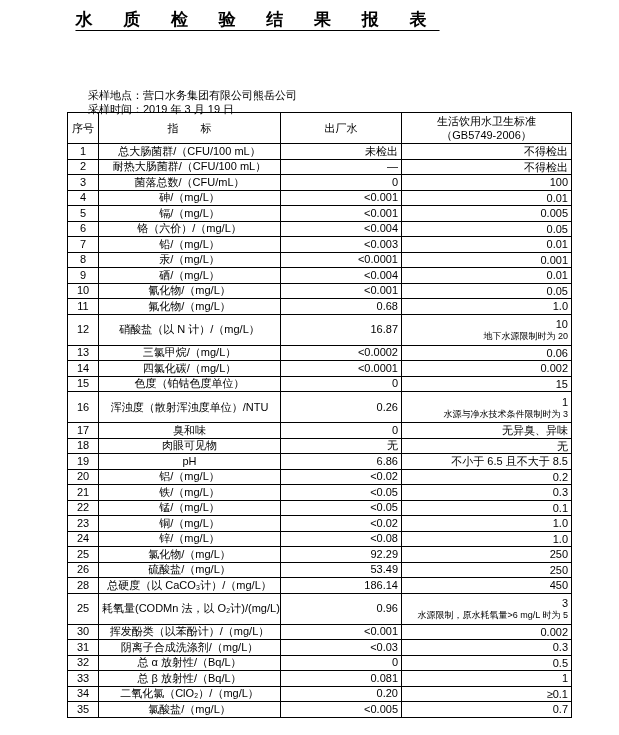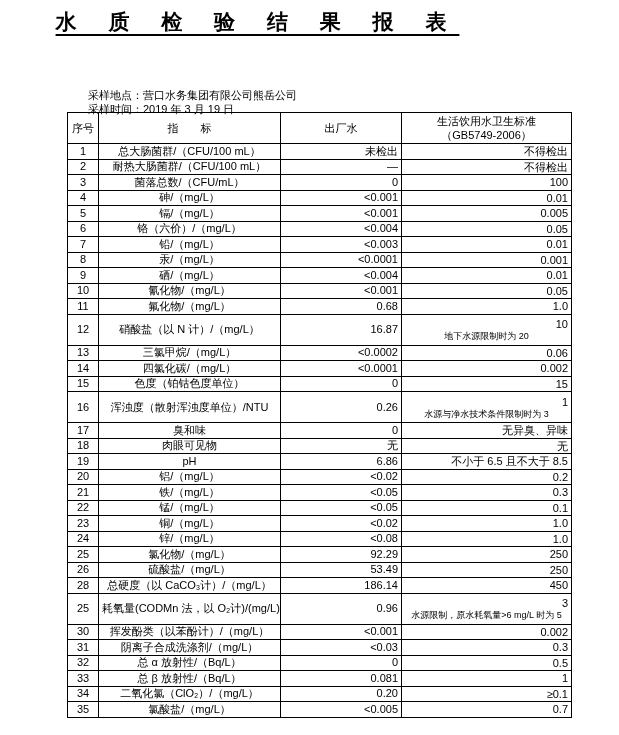--- a/index.html
+++ b/index.html
@@ -4,21 +4,21 @@
 <style>
   html,body{margin:0;padding:0;}
   body{
     width:619px;height:735px;position:relative;
     background:#ffffff;color:#000000;
     font-family:"Liberation Sans","DejaVu Sans",sans-serif;
     overflow:hidden;
   }
   .title{
     position:absolute;top:8px;left:0;width:515px;
-    text-align:center;font-size:21px;font-weight:bold;
+    text-align:center;font-size:17px;font-weight:bold;
     letter-spacing:13px;white-space:nowrap;
   }
   .title span{text-decoration:underline;text-underline-offset:5px;}
   .meta{
     position:absolute;left:88px;top:66px;
     font-size:11px;line-height:14px;white-space:nowrap;margin-top:22px;
   }
   table.report{
     position:absolute;left:67px;top:112px;
     width:504px;border-collapse:collapse;table-layout:fixed;
@@ -30,21 +30,21 @@
   }
   tr.hdr{height:31px;}
   tr.r{height:15.5px;}
   tr.r2{height:31px;}
   td.c-no{text-align:center;padding:0 1px;}
   td.c-ind{text-align:center;padding-left:4px;white-space:nowrap;}
   td.c-val{text-align:right;}
   td.c-val.center{text-align:right;}
   td.c-std{text-align:right;}
   th{text-align:center;}
-  .std-note{font-size:9px;line-height:11px;text-align:center;white-space:nowrap;}
+  .std-note{font-size:9px;line-height:11px;text-align:right;white-space:nowrap;}
   .std-main{line-height:14px;}
   .hdr-std div{line-height:14px;}
 </style>
 </head>
 <body>
 
 <div class="title"><span>水 质 检 验 结 果 报 表</span></div>
 
 <div class="meta">
   <div><span>采样地点：</span><span>营口水务集团有限公司熊岳公司</span></div>

